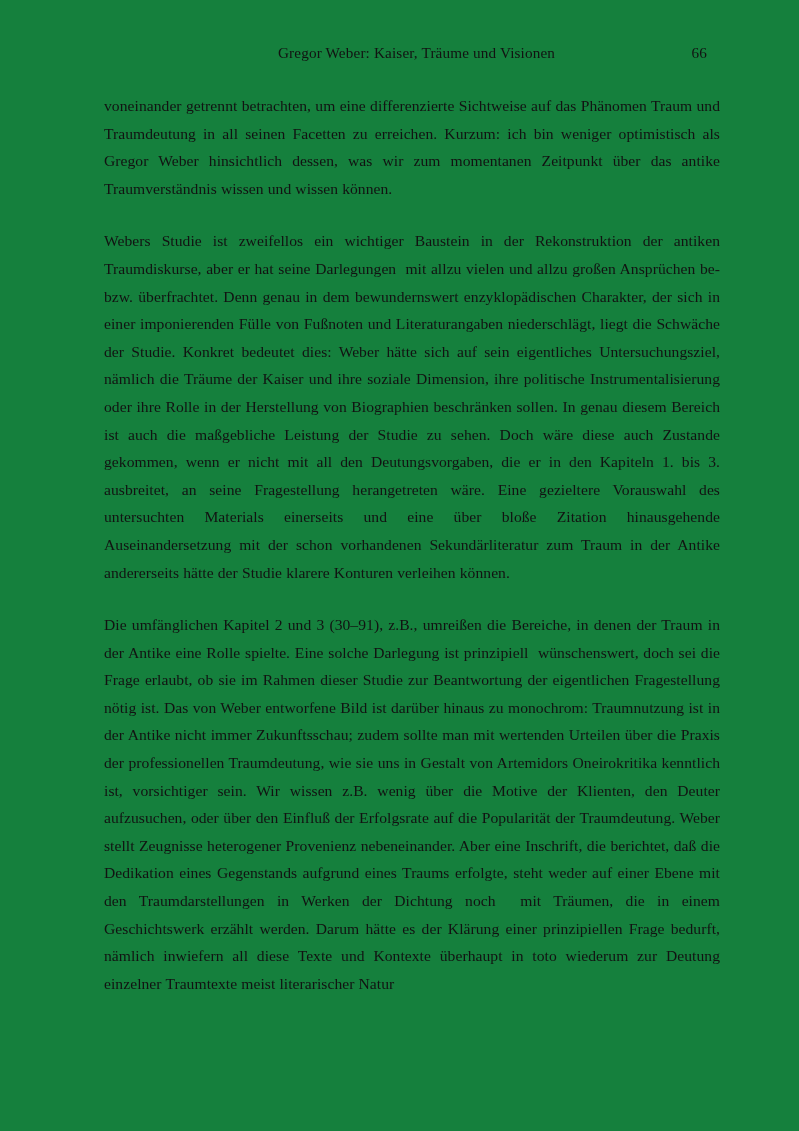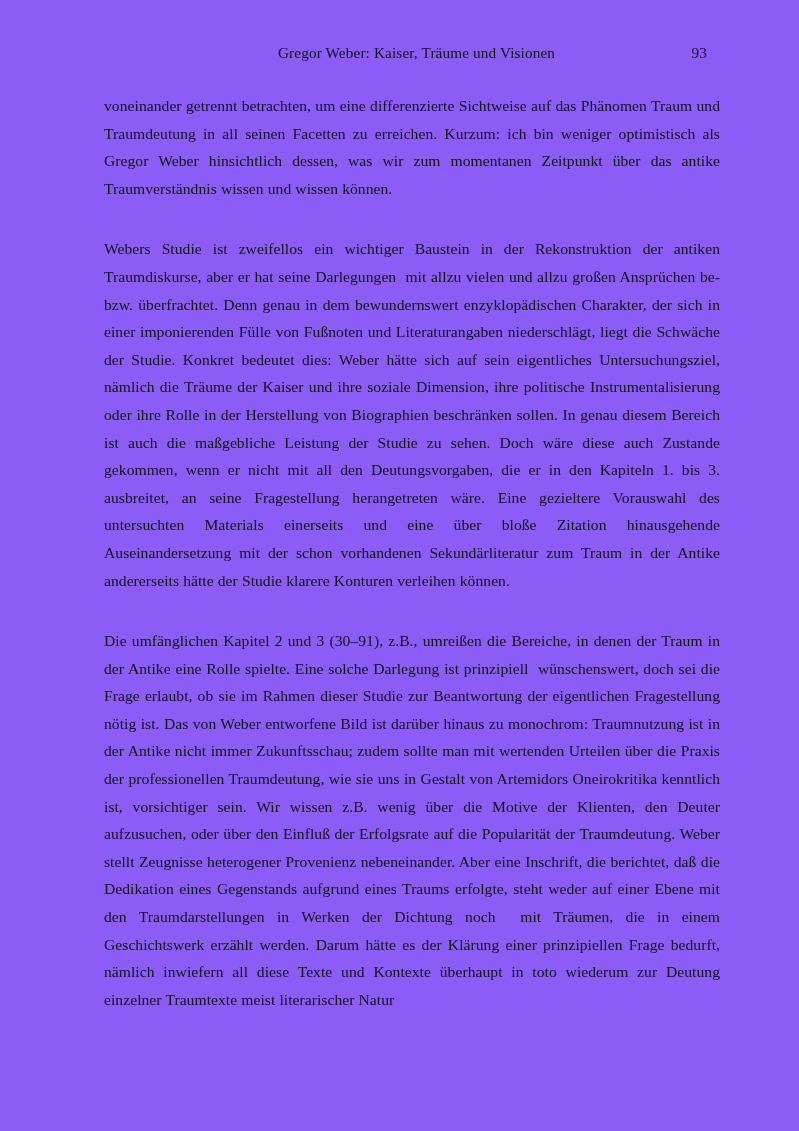--- a/index.html
+++ b/index.html
@@ -13,21 +13,21 @@
     position: relative;
     overflow: hidden;
     font-family: "Liberation Serif", "DejaVu Serif", serif;
     color: #121212;
     -webkit-font-smoothing: antialiased;
   }
 
   .page {
     position: absolute;
     inset: 0;
-    background: #8b5cf6;
+    background: #15803d;
   }
 
   
   .running-head {
     position: absolute;
     left: 92px;
     right: 92px;
     top: 44px;
     height: 24px;
     display: flex;
@@ -60,35 +60,35 @@
     text-align: justify;
     text-justify: inter-word;
     font-size: 15.6px;
     line-height: 27.6px;
     letter-spacing: 0.003em;
     white-space: pre-wrap;
     word-spacing: 0.01em;
     hyphens: none;
   }
   p.para + p.para {
-    margin-top: 33px;
+    margin-top: 25px;
   }
   
   p.para:last-child {
     text-align: justify;
   }
 </style>
 </head>
 <body>
 
 <div class="page">
 
   <div class="running-head">
     <span class="running-head-title">Gregor Weber: Kaiser, Träume und Visionen</span>
-    <span class="running-head-folio">93</span>
+    <span class="running-head-folio">66</span>
   </div>
 
   <div class="textblock">
     <p class="para">voneinander getrennt betrachten, um eine differenzierte Sichtweise auf das Phänomen Traum und Traumdeutung in all seinen Facetten zu erreichen. Kurzum: ich bin weniger optimistisch als Gregor Weber hinsichtlich dessen, was wir zum momentanen Zeitpunkt über das antike Traumverständnis wissen und wissen können.</p>
     <p class="para">Webers Studie ist zweifellos ein wichtiger Baustein in der Rekonstruktion der antiken Traumdiskurse, aber er hat seine Darlegungen  mit allzu vielen und allzu großen Ansprüchen be- bzw. überfrachtet. Denn genau in dem bewundernswert enzyklopädischen Charakter, der sich in einer imponierenden Fülle von Fußnoten und Literaturangaben niederschlägt, liegt die Schwäche der Studie. Konkret bedeutet dies: Weber hätte sich auf sein eigentliches Untersuchungsziel, nämlich die Träume der Kaiser und ihre soziale Dimension, ihre politische Instrumentalisierung oder ihre Rolle in der Herstellung von Biographien beschränken sollen. In genau diesem Bereich ist auch die maßgebliche Leistung der Studie zu sehen. Doch wäre diese auch Zustande gekommen, wenn er nicht mit all den Deutungsvorgaben, die er in den Kapiteln 1. bis 3. ausbreitet, an seine Fragestellung herangetreten wäre. Eine gezieltere Vorauswahl des untersuchten Materials einerseits und eine über bloße Zitation hinausgehende Auseinandersetzung mit der schon vorhandenen Sekundärliteratur zum Traum in der Antike andererseits hätte der Studie klarere Konturen verleihen können.</p>
     <p class="para">Die umfänglichen Kapitel 2 und 3 (30–91), z.B., umreißen die Bereiche, in denen der Traum in der Antike eine Rolle spielte. Eine solche Darlegung ist prinzipiell  wünschenswert, doch sei die Frage erlaubt, ob sie im Rahmen dieser Studie zur Beantwortung der eigentlichen Fragestellung nötig ist. Das von Weber entworfene Bild ist darüber hinaus zu monochrom: Traumnutzung ist in der Antike nicht immer Zukunftsschau; zudem sollte man mit wertenden Urteilen über die Praxis der professionellen Traumdeutung, wie sie uns in Gestalt von Artemidors Oneirokritika kenntlich ist, vorsichtiger sein. Wir wissen z.B. wenig über die Motive der Klienten, den Deuter aufzusuchen, oder über den Einfluß der Erfolgsrate auf die Popularität der Traumdeutung. Weber stellt Zeugnisse heterogener Provenienz nebeneinander. Aber eine Inschrift, die berichtet, daß die Dedikation eines Gegenstands aufgrund eines Traums erfolgte, steht weder auf einer Ebene mit den Traumdarstellungen in Werken der Dichtung noch  mit Träumen, die in einem Geschichtswerk erzählt werden. Darum hätte es der Klärung einer prinzipiellen Frage bedurft, nämlich inwiefern all diese Texte und Kontexte überhaupt in toto wiederum zur Deutung einzelner Traumtexte meist literarischer Natur</p>
   </div>
 
 </div>
 

